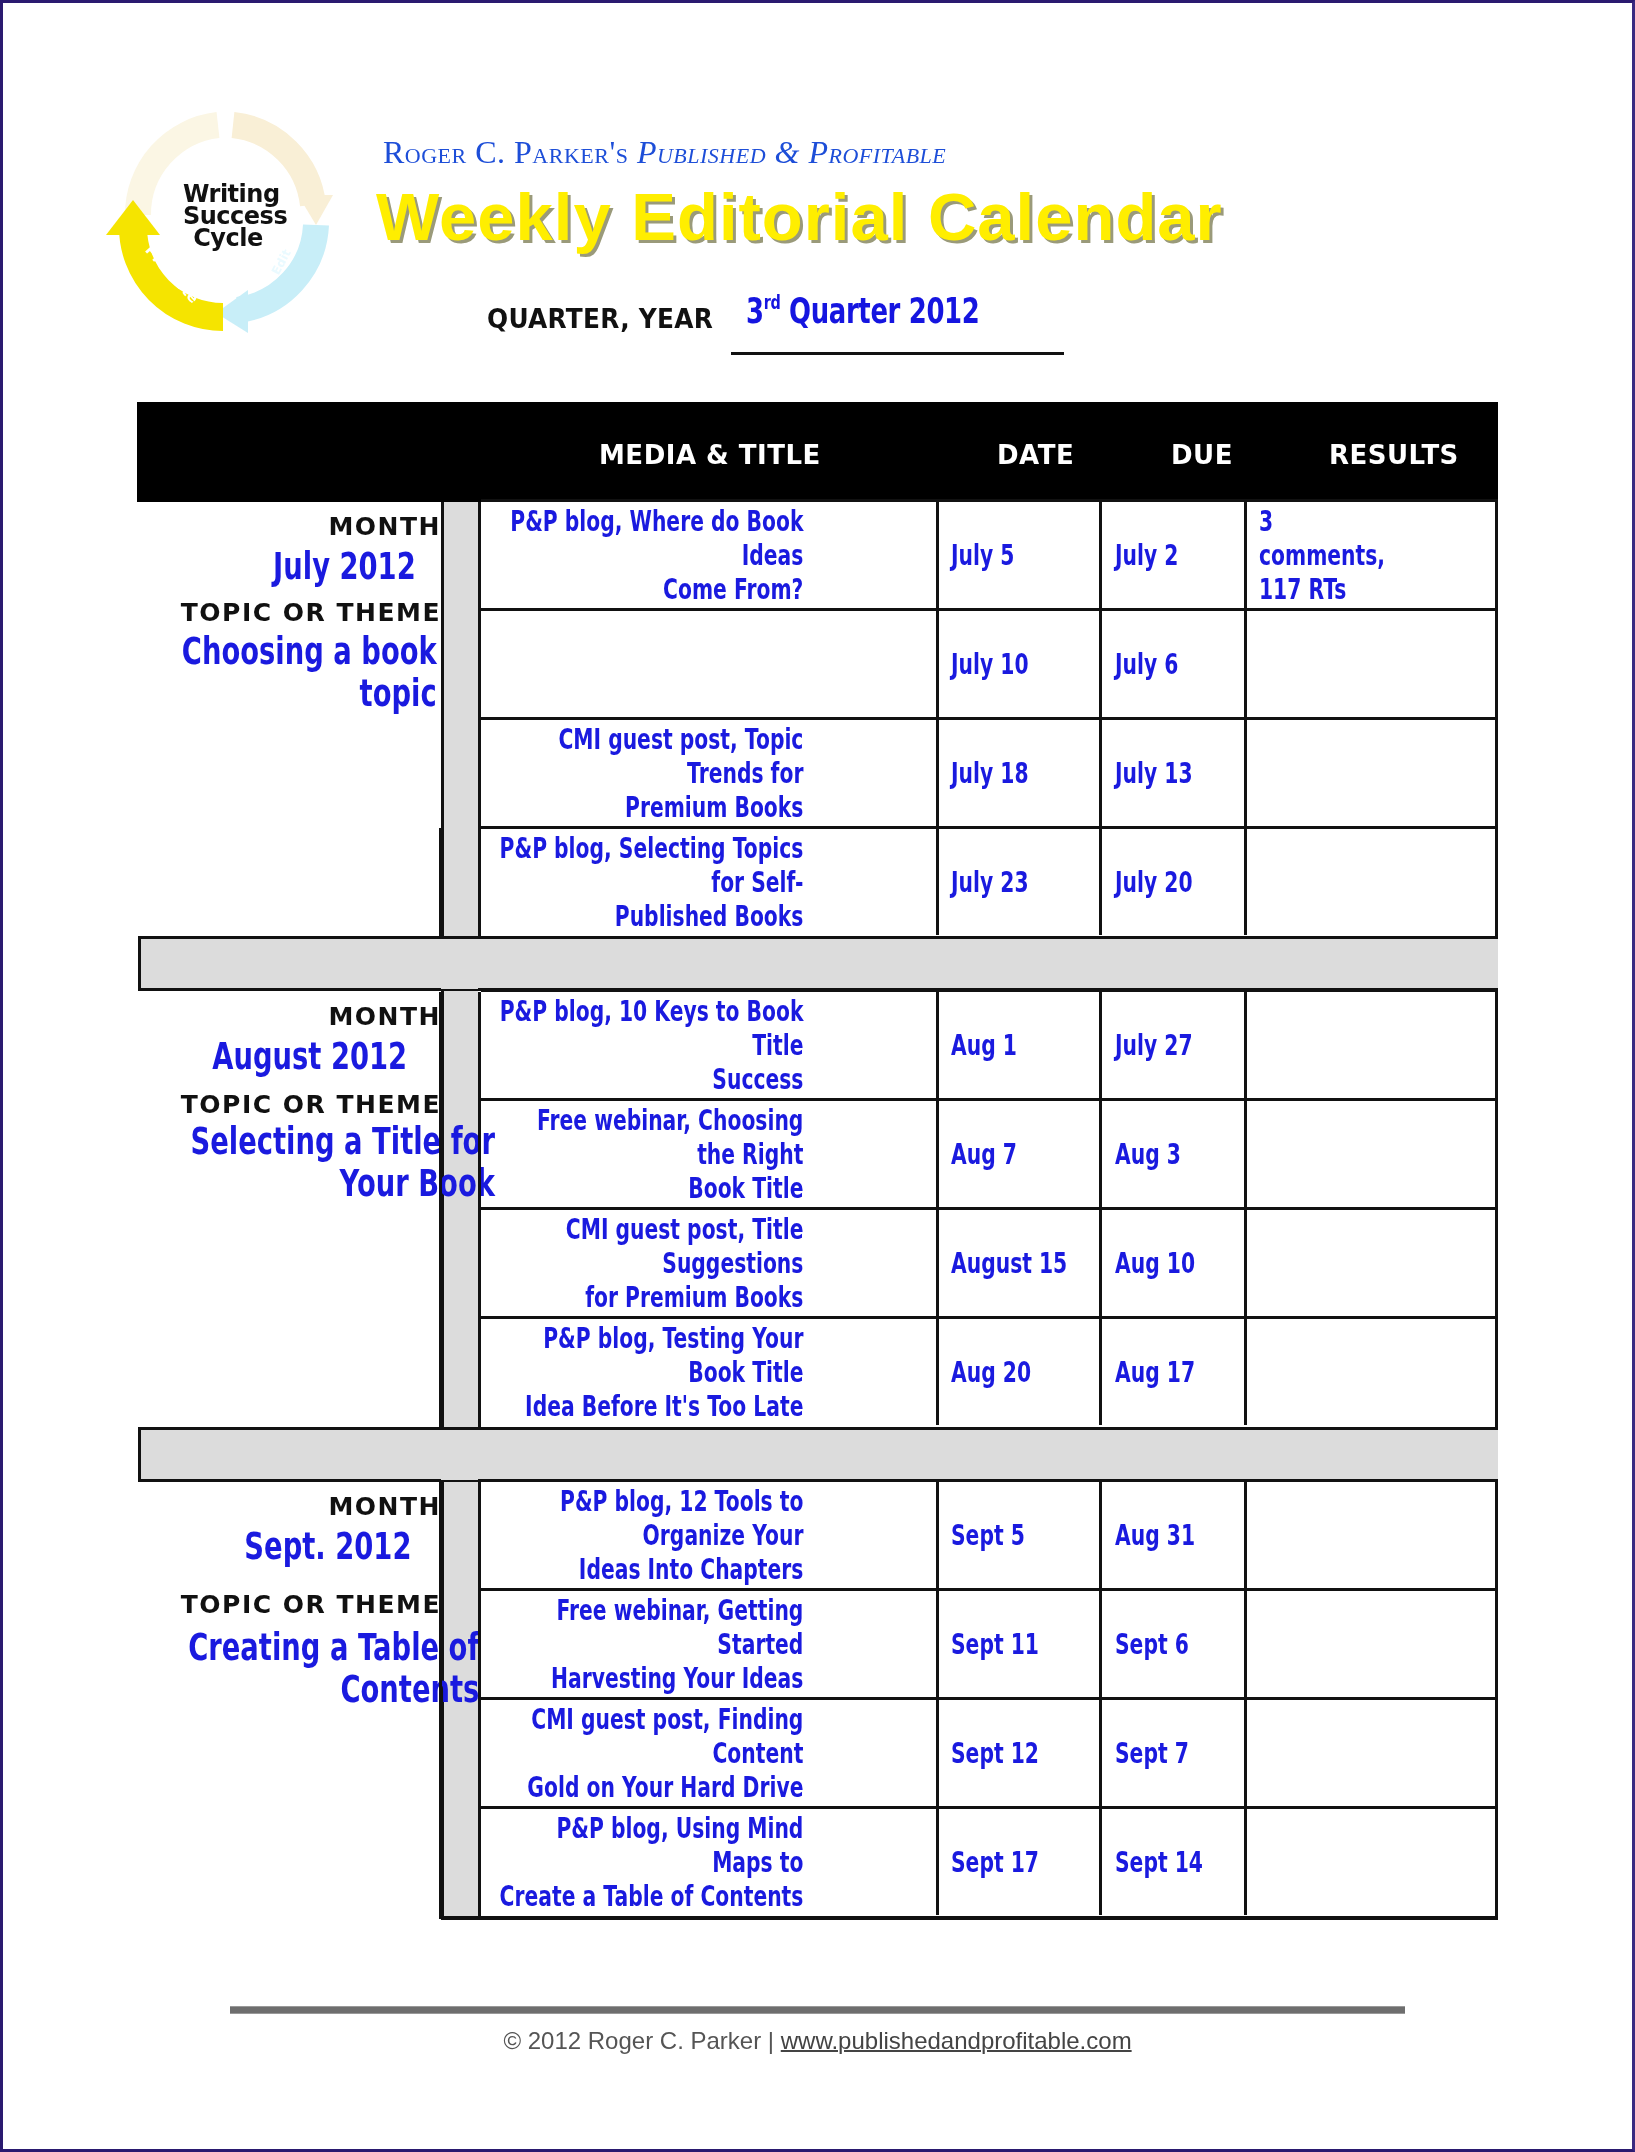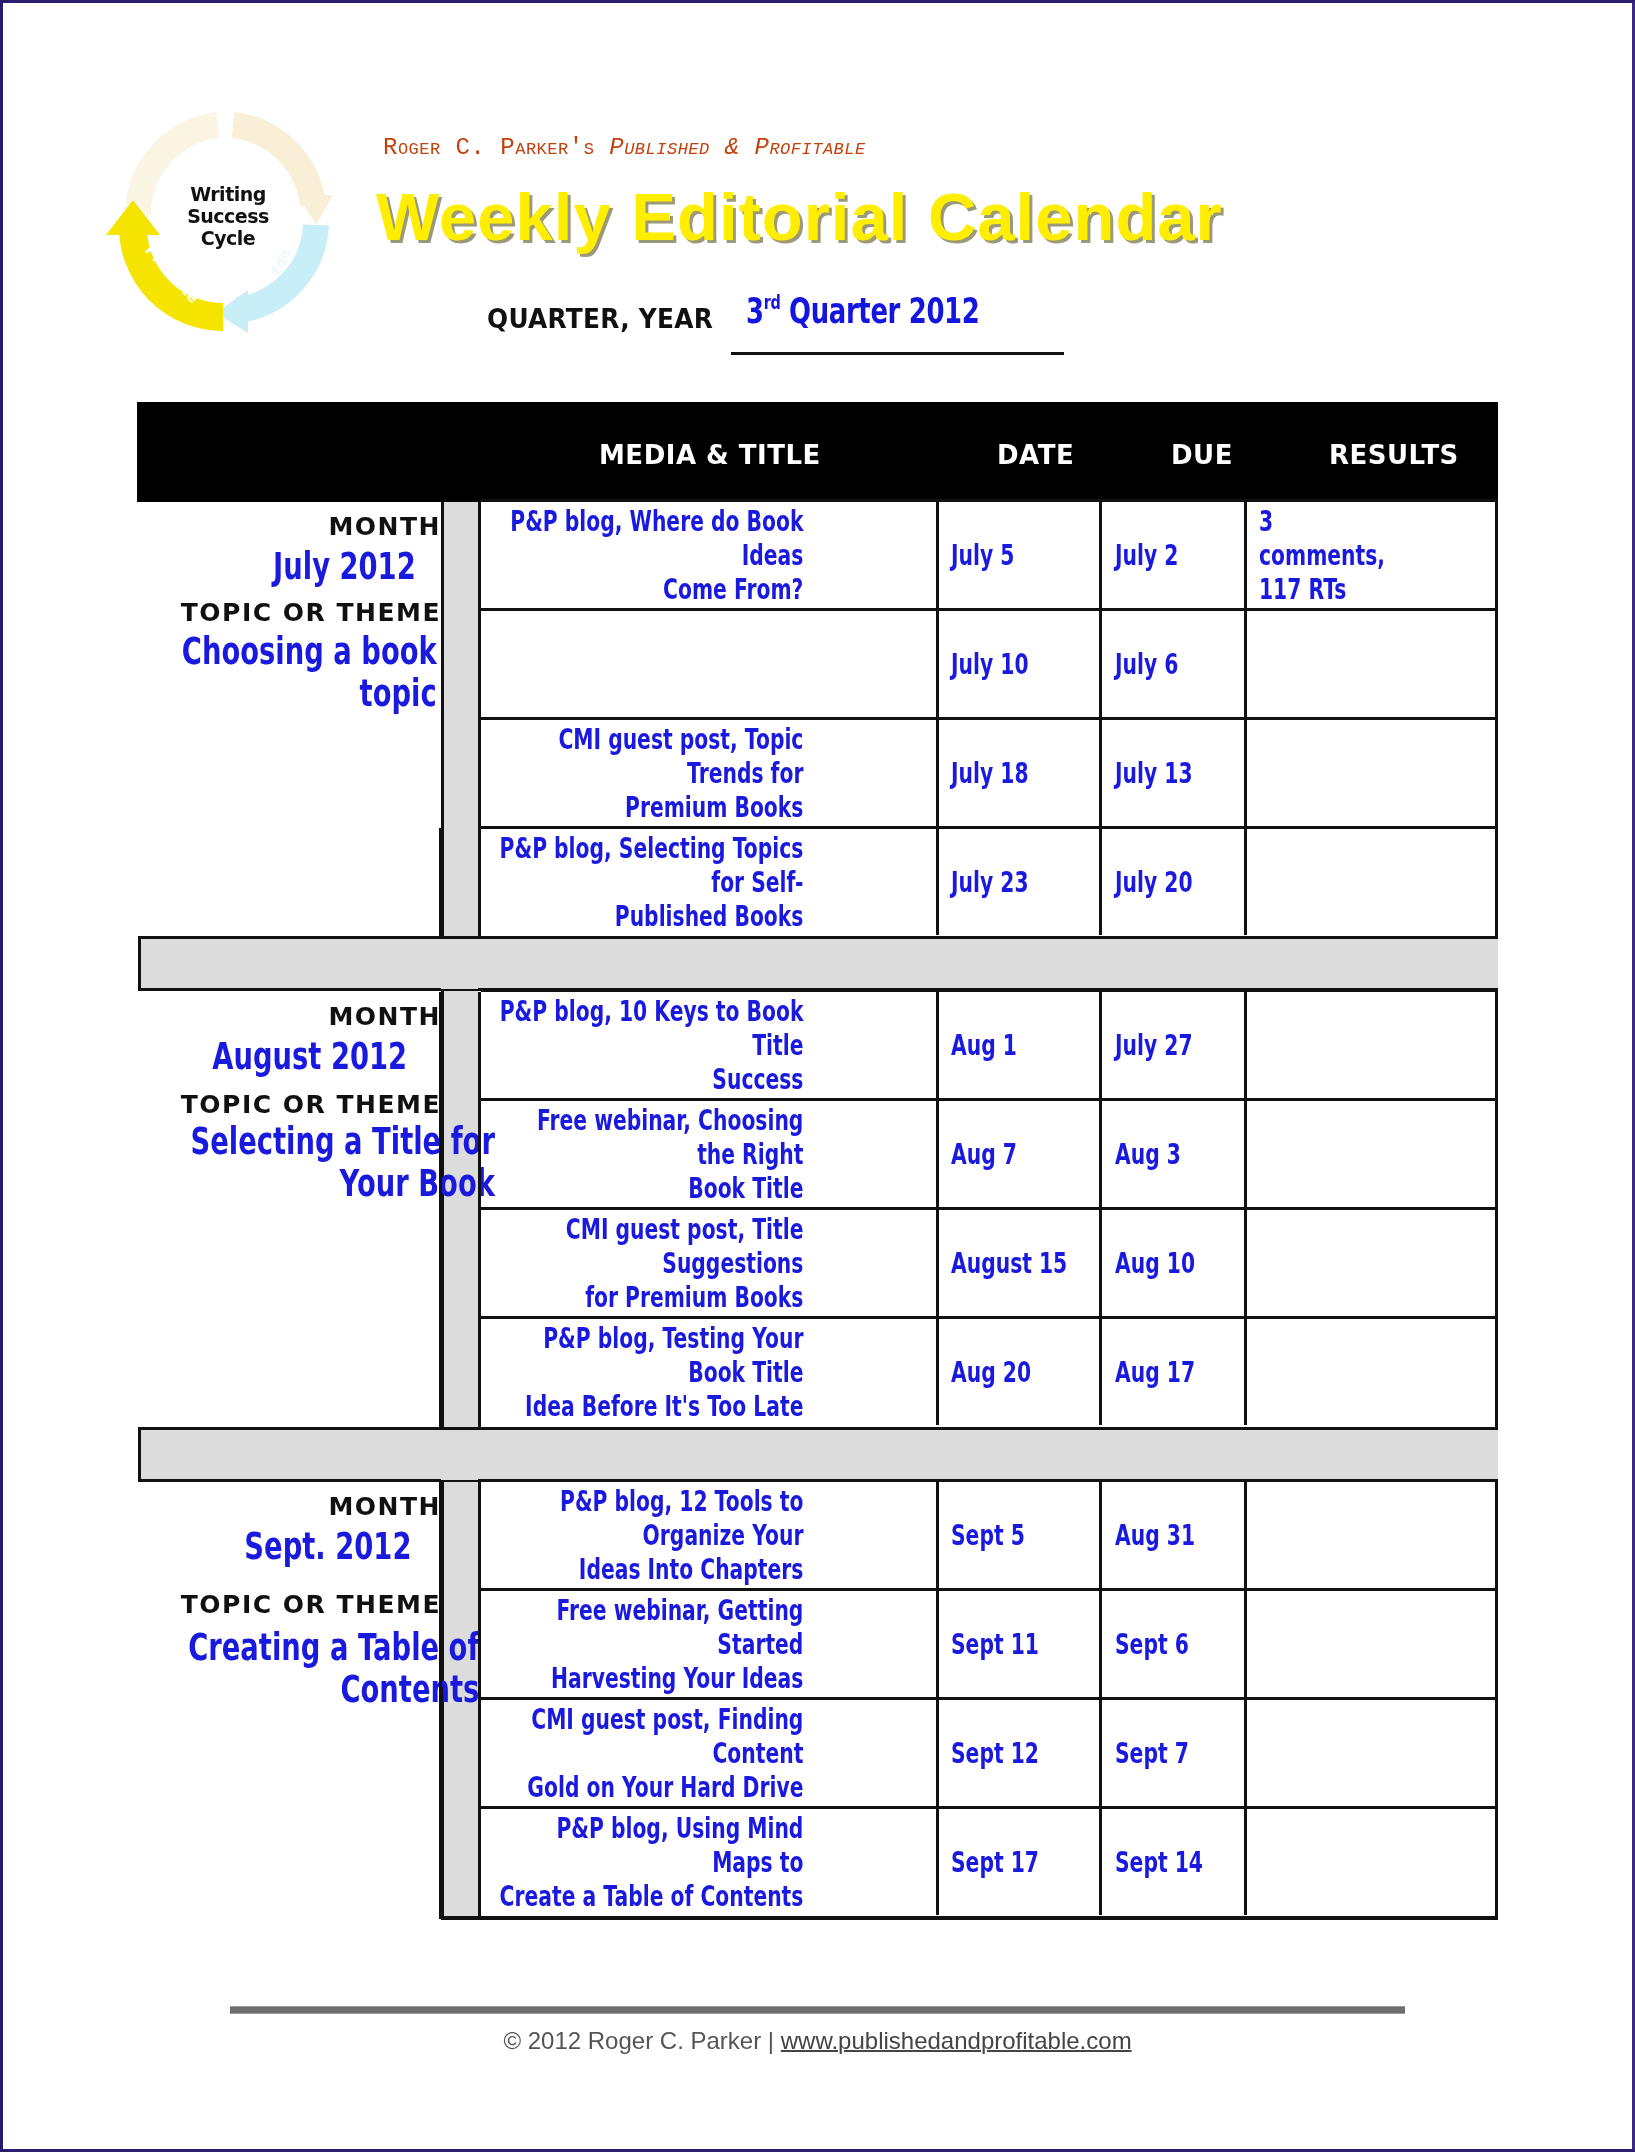--- a/index.html
+++ b/index.html
@@ -5,28 +5,28 @@
   * { box-sizing: border-box; margin: 0; padding: 0; }
   html, body { width: 1635px; height: 2152px; background: #ffffff; overflow: hidden; }
   body { position: relative; font-family: "Liberation Sans", sans-serif; }
   .frame { position: absolute; left: 0; top: 0; width: 1635px; height: 2152px;
            border: 3px solid #2a1a70; border-right-color: #3a2a80; }
   .abs { position: absolute; }
 
   
   .logo { left: 98px; top: 95px; width: 260px; height: 250px; }
   .logo-center { position: absolute; left: 85px; top: 88px; width: 90px; text-align: center;
-                 font-family: "DejaVu Sans", sans-serif; font-weight: bold; font-size: 19px;
+                 font-family: "DejaVu Sans", sans-serif; font-weight: bold; font-size: 24px;
                  line-height: 22px; color: #111; letter-spacing: -0.5px; }
   .logo-label { position: absolute; font-family: "DejaVu Sans", sans-serif; font-weight: bold;
                 font-size: 15px; color: #fff; }
 
   
-  .byline { left: 383px; top: 134px; font-family: Liberation Mono, monospace; font-size: 24px;
-            color: #c2410c; letter-spacing: 0.5px; white-space: nowrap; }
+  .byline { left: 383px; top: 134px; font-family: Liberation Serif, serif; font-size: 32px;
+            color: #1d4ed8; letter-spacing: 0.5px; white-space: nowrap; }
   .byline .sc { font-variant: small-caps; }
   .byline .it { font-style: italic; font-variant: small-caps; }
   .title { left: 376px; top: 178px; font-family: "Liberation Sans", sans-serif; font-weight: bold;
            font-size: 67px; color: #ffee00; letter-spacing: 1px; white-space: nowrap;
            text-shadow: 3px 3px 0 #9a9a7a; line-height: 78px; }
   .quarter-label { left: 487px; top: 303px; font-size: 27px; color: #111; font-weight: bold;
                    letter-spacing: 0.3px; white-space: nowrap; font-family: "DejaVu Sans", sans-serif;
                    transform: scaleX(0.92); transform-origin: left; }
   .quarter-value { left: 746px; top: 290px; font-size: 36px; color: #1515e0;
                    font-family: "DejaVu Sans", sans-serif; font-weight: bold; white-space: nowrap;

